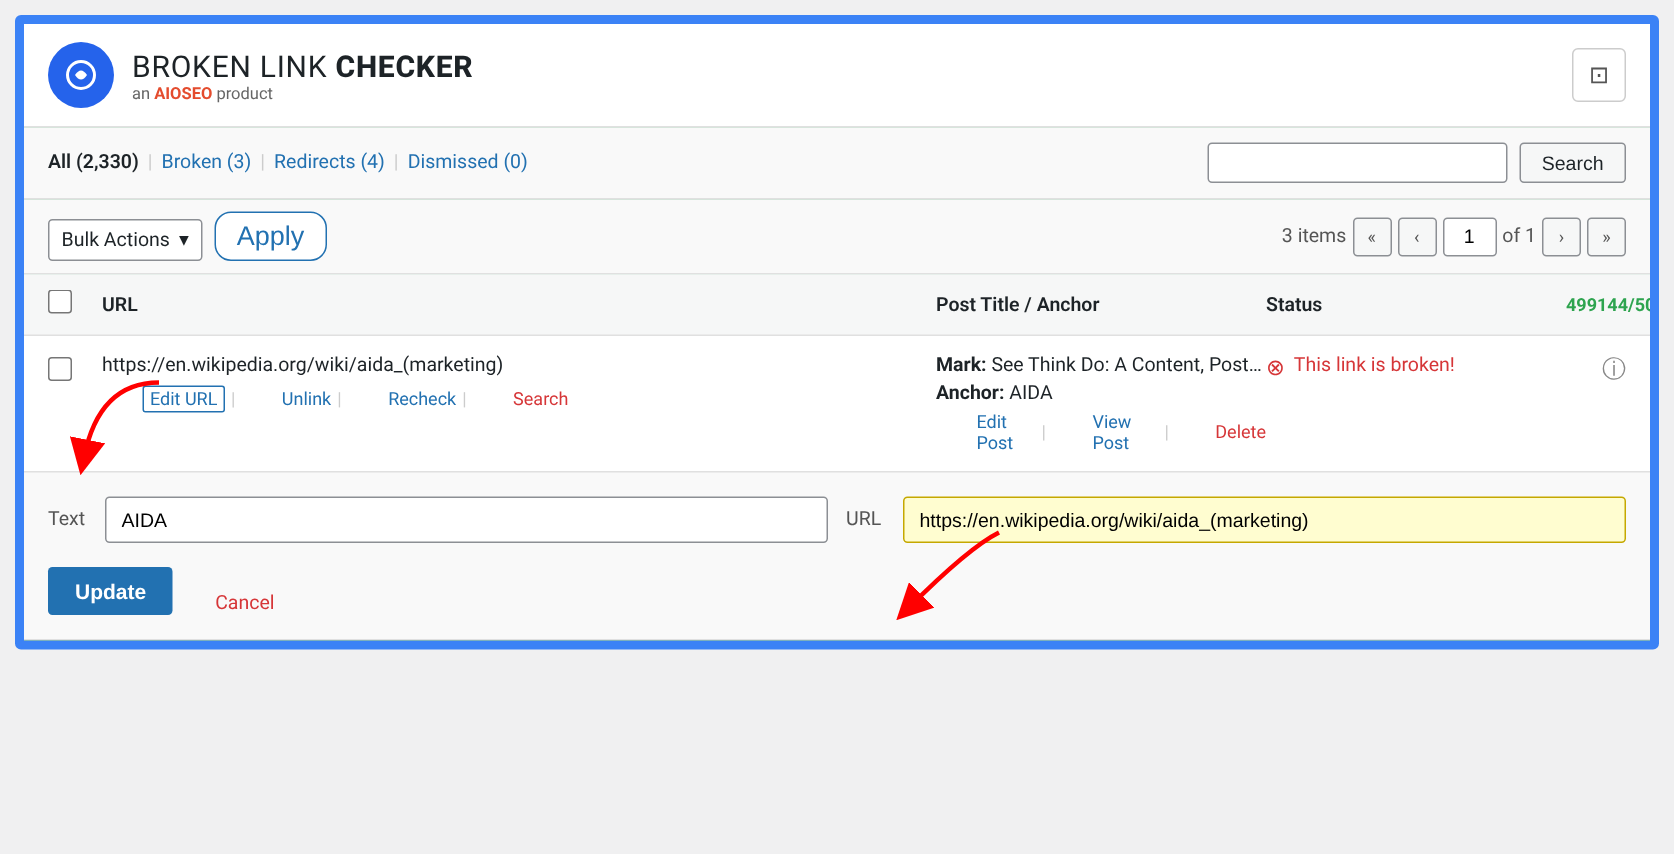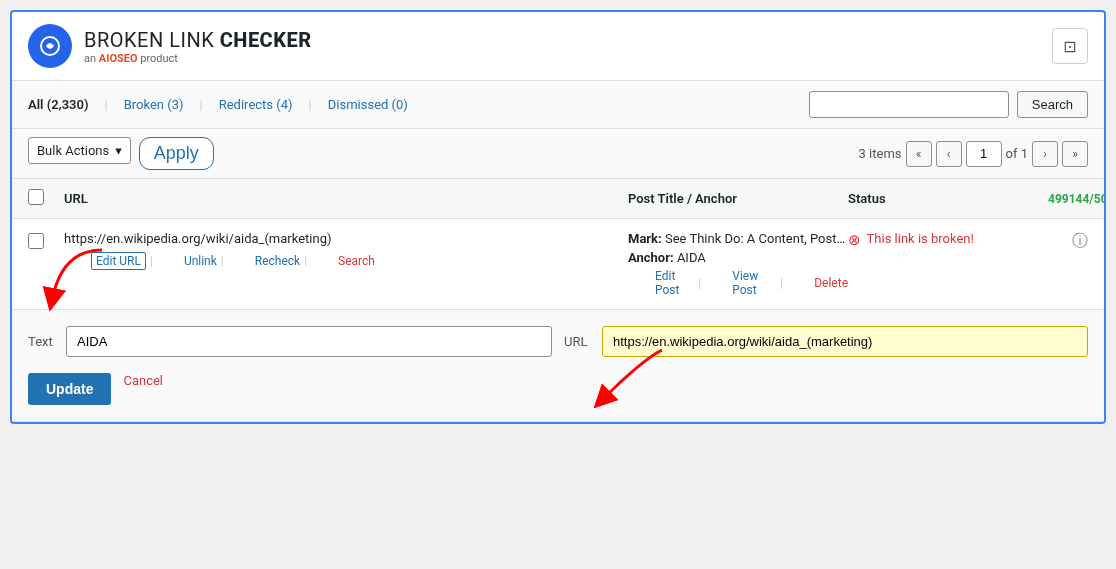--- a/index.html
+++ b/index.html
@@ -7,21 +7,21 @@
       font-family: -apple-system, BlinkMacSystemFont, "Segoe UI", Roboto, sans-serif;
       font-size: 13px;
       background: #f0f0f1;
       color: #1d2327;
       width: 1116px;
       min-height: 569px;
     }
 
     .app-wrapper {
       background: #15803d;
-      border: 2px solid #3b82f6;
+      border: 6px solid #3b82f6;
       border-radius: 4px;
       margin: 10px;
       overflow: hidden;
     }
 
     
     .header {
       display: flex;
       align-items: center;
       justify-content: space-between;
@@ -87,21 +87,21 @@
       display: flex;
       align-items: center;
       justify-content: space-between;
       padding: 10px 16px;
       background: #f9f9f9;
       border-bottom: 1px solid #e0e0e0;
     }
     .filter-links {
       display: flex;
       align-items: center;
-      gap: 16px;
+      gap: 6px;
       font-size: 13px;
     }
     .filter-link {
       color: #2271b1;
       text-decoration: none;
       cursor: pointer;
     }
     .filter-link.active {
       color: #1d2327;
       font-weight: 600;
@@ -139,21 +139,21 @@
     .actions-bar {
       display: flex;
       align-items: center;
       justify-content: space-between;
       padding: 8px 16px;
       background: #f9f9f9;
       border-bottom: 1px solid #e0e0e0;
     }
     .actions-left {
       display: flex;
-      align-items: flex-start;
+      align-items: flex-end;
       gap: 8px;
     }
     .bulk-select {
       border: 1px solid #8c8f94;
       border-radius: 3px;
       padding: 5px 8px;
       font-size: 13px;
       background: #fff;
       cursor: pointer;
       display: flex;
@@ -343,22 +343,22 @@
       font-size: 13px;
       flex: 1;
       outline: none;
     }
     .field-input.highlight {
       background: #fffdd0;
       border-color: #c5a800;
     }
     .edit-buttons {
       display: flex;
-      align-items: flex-start;
-      gap: 12px;
+      align-items: flex-end;
+      gap: 28px;
     }
     .update-btn {
       background: #2271b1;
       color: #fff;
       border: none;
       border-radius: 3px;
       padding: 8px 18px;
       font-size: 14px;
       font-weight: 600;
       cursor: pointer;

